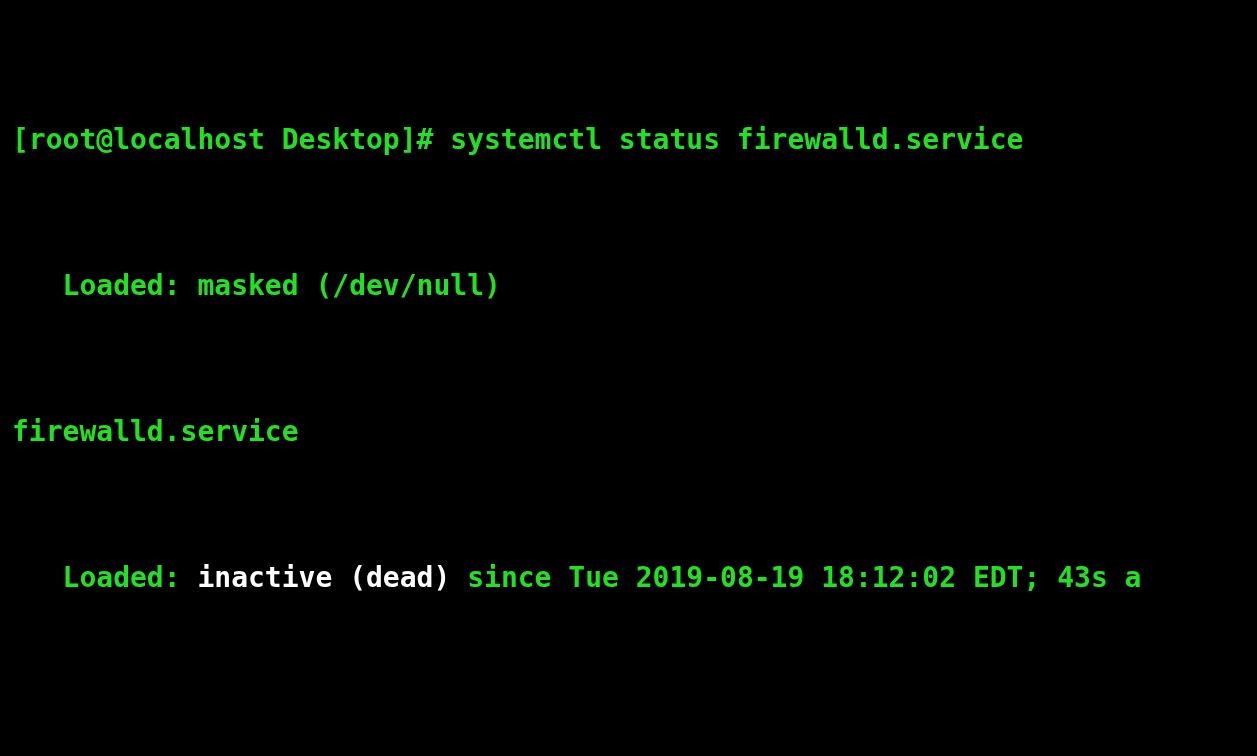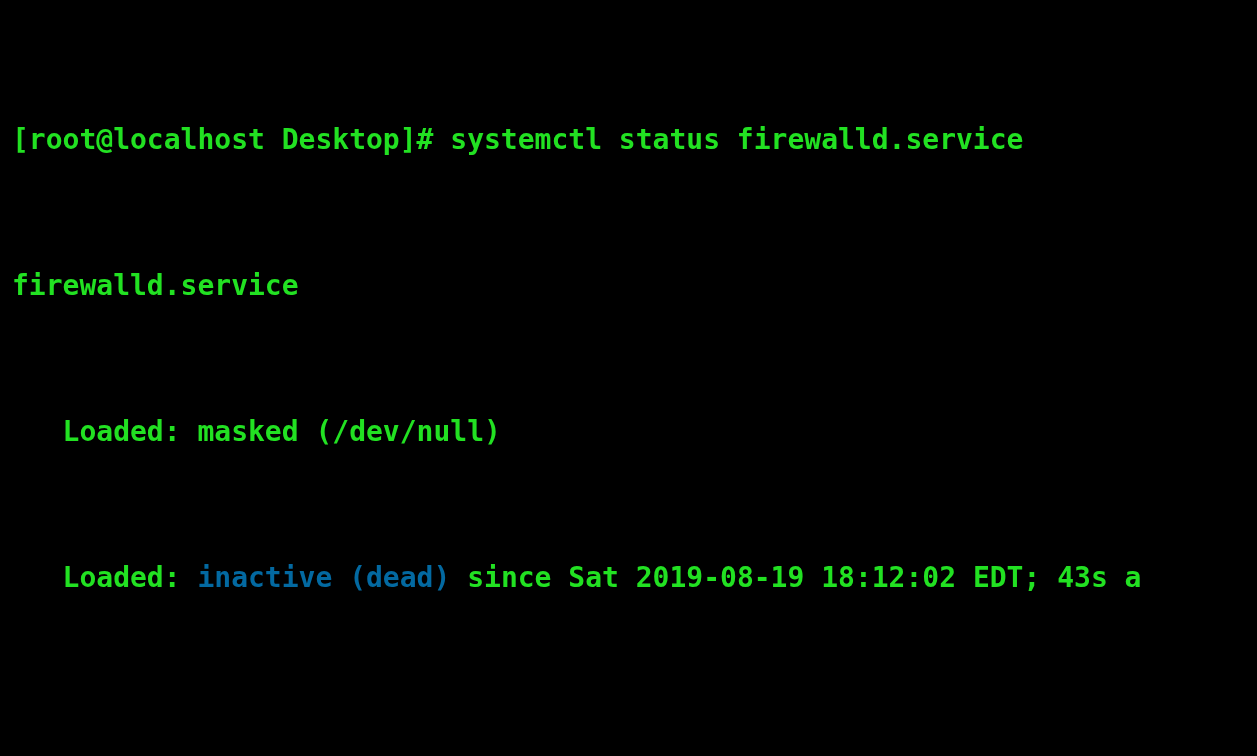--- a/index.html
+++ b/index.html
@@ -28,35 +28,35 @@
     white-space: pre;
     overflow: hidden;
   }
   .line {
     height: 36.5px;
     white-space: pre;
     display: block;
     color: #22e122;
   }
   .hi-green {
-    color: #0369a1;
+    color: #ffffff;
   }
 </style>
 </head>
 <body>
 
 <div id="terminal">
 
   <div class="line"><span>[root@localhost Desktop]# systemctl status firewalld.service</span></div>
 
+  <div class="line"><span>   Loaded: masked (/dev/null)</span></div>
+
   <div class="line"><span>firewalld.service</span></div>
 
-  <div class="line"><span>   Loaded: masked (/dev/null)</span></div>
-
-  <div class="line"><span>   Loaded: </span><span class="hi-green">inactive (dead)</span><span> since Sat 2019-08-19 18:12:02 EDT; 43s a</span></div>
+  <div class="line"><span>   Loaded: </span><span class="hi-green">inactive (dead)</span><span> since Tue 2019-08-19 18:12:02 EDT; 43s a</span></div>
 
 
   
 
   
 
   
 
   
 

